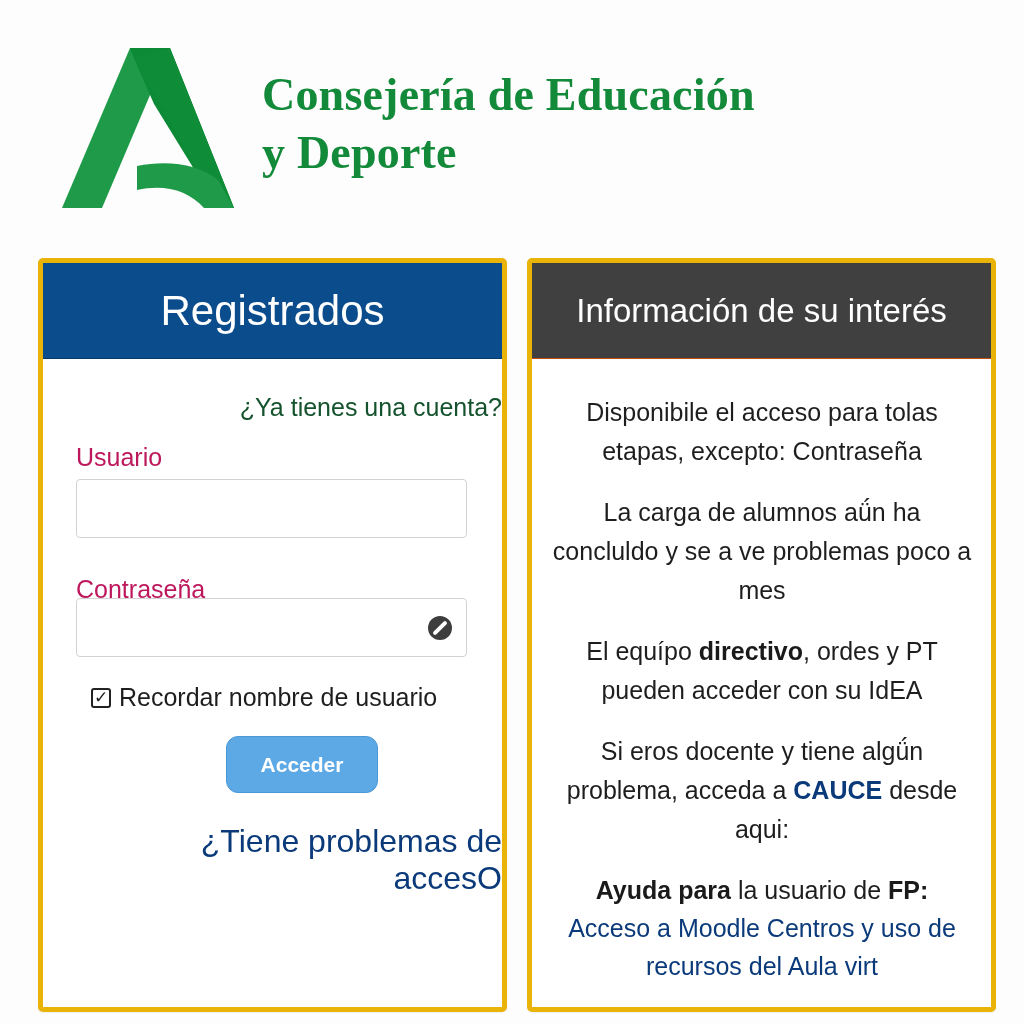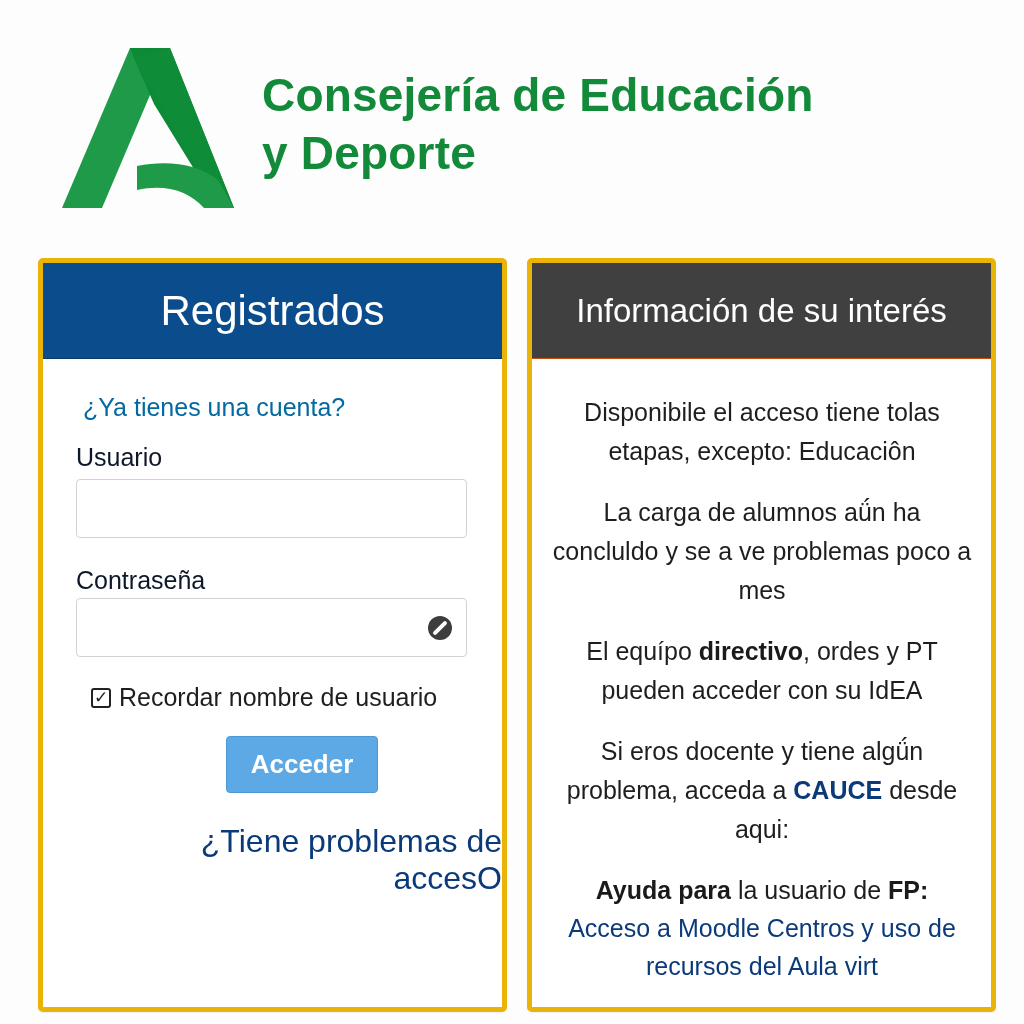--- a/index.html
+++ b/index.html
@@ -7,21 +7,21 @@
     width: 1024px; height: 1024px; overflow: hidden;
     background: #fdfdfd;
     font-family: "Liberation Sans", "DejaVu Sans", sans-serif;
     position: relative;
     color: #1c1c1c;
   }
   .header { position: absolute; left: 0; top: 0; width: 1024px; height: 240px; }
   .logo { position: absolute; left: 58px; top: 44px; width: 182px; height: 168px; }
   .org-title {
     position: absolute; left: 262px; top: 66px;
-    font-family: Liberation Sans, sans-serif;
+    font-family: Liberation Serif, serif;
     font-weight: bold; color: #138a3a;
     font-size: 46px; line-height: 58px; letter-spacing: 0.2px;
   }
   .card {
     position: absolute; top: 258px; height: 744px;
     background: #ffffff;
     border: 5px solid #eab308; border-radius: 5px;
     box-shadow: 0 1px 2px rgba(0,0,0,0.06);
     overflow: hidden;
   }
@@ -29,23 +29,23 @@
   .card.right { left: 527px; width: 459px; }
   .card-header {
     height: 95px; display: flex; align-items: center; justify-content: center;
     color: #ffffff;
   }
   .card.left .card-header { background: #0b4c8c; font-size: 42px; border-bottom: 1px solid #083a6b; }
   .card.right .card-header { background: #404040; font-size: 33px; border-bottom: 1px solid #c44f0e; }
 
   .subtitle {
     position: absolute; left: 0; width: 100%; top: 130px;
-    text-align: left; font-size: 25px; color: #0369a1; padding-left: 40px; box-sizing: border-box;
+    text-align: right; font-size: 25px; color: #14532d; padding-left: 40px; box-sizing: border-box;
   }
-  .field-label { position: absolute; left: 33px; font-size: 25px; color: #0f172a; }
+  .field-label { position: absolute; left: 33px; font-size: 25px; color: #be185d; }
   .text-input {
     position: absolute; left: 33px; width: 391px; height: 59px;
     box-sizing: border-box; border: 1px solid #d2d2d2; border-radius: 4px;
     background: #fff; font-size: 20px; padding: 0 50px 0 14px;
     font-family: "Liberation Sans", sans-serif; outline: none;
   }
   .eye-toggle {
     position: absolute; left: 385px; top: 353px; width: 24px; height: 24px;
     border-radius: 50%; background: #3d3d3d; cursor: pointer;
   }
@@ -57,22 +57,22 @@
     position: absolute; left: 48px; top: 420px; display: flex; align-items: center; gap: 8px;
     font-size: 25px; color: #1e1e1e; cursor: pointer;
   }
   .checkbox {
     width: 20px; height: 20px; border: 2px solid #222; border-radius: 3px;
     display: flex; align-items: center; justify-content: center;
     font-size: 17px; line-height: 1; box-sizing: border-box;
   }
   .btn-acceder {
     position: absolute; left: 183px; top: 473px; width: 152px; height: 57px;
-    background: #5da9e6; border: 1px solid #4b98d6; border-radius: 4px;
-    color: #ffffff; font-size: 26px; font-weight: bold;
+    background: #5da9e6; border: 1px solid #4b98d6; border-radius: 12px;
+    color: #ffffff; font-size: 21px; font-weight: bold;
     font-family: "Liberation Sans", sans-serif; cursor: pointer;
   }
   .trouble-link {
     position: absolute; left: 72px; top: 560px; font-size: 32px; color: #0b3a7a;
     text-decoration: none; cursor: pointer; text-align: right;
   }
 
   .info-body { position: absolute; top: 130px; left: 20px; width: 420px; }
   .info-p {
     text-align: center; font-size: 25px; line-height: 39px; color: #1e1e1e;
@@ -98,36 +98,36 @@
   </div>
 </div>
 
 <div class="card left">
   <div class="card-header">Registrados</div>
   <div class="subtitle">¿Ya tienes una cuenta?</div>
 
   <label class="field-label" style="top:180px;">Usuario</label>
   <input class="text-input" style="top: 216px;" type="text" value="">
 
-  <label class="field-label" style="top:303px;text-align:center;">Contraseña</label>
+  <label class="field-label" style="top:312px;text-align:center;">Contraseña</label>
   <input class="text-input" style="top: 335px;" type="password" value="">
   <span class="eye-toggle"></span>
 
   <div class="remember">
     <span class="checkbox">✓</span>
     <span>Recordar nombre de usuario</span>
   </div>
 
   <button class="btn-acceder">Acceder</button>
 
   <a class="trouble-link">¿Tiene problemas de accesO</a>
 </div>
 
 <div class="card right">
   <div class="card-header">Información de su interés</div>
   <div class="info-body">
-    <p class="info-p">Disponibile el acceso tiene tolas etapas, excepto: Educaciôn</p>
+    <p class="info-p">Disponibile el acceso para tolas etapas, excepto: Contraseña</p>
     <p class="info-p">La carga de alumnos aǘn ha concluldo y se a ve problemas poco a mes</p>
     <p class="info-p"><span>El equípo </span><b>directivo</b><span>, ordes y PT pueden acceder con su IdEA</span></p>
     <p class="info-p"><span>Si eros docente y tiene algǘn problema, acceda a </span><a class="info-link bold">CAUCE</a><span> desde aqui:</span></p>
     <p class="info-p" style="line-height:38px;"><b>Ayuda para</b><span> la usuario de </span><b>FP:</b><br><a class="info-link">Acceso a Moodle Centros y uso de recursos del Aula virt</a></p>
   </div>
 </div>
 
 </body></html>

